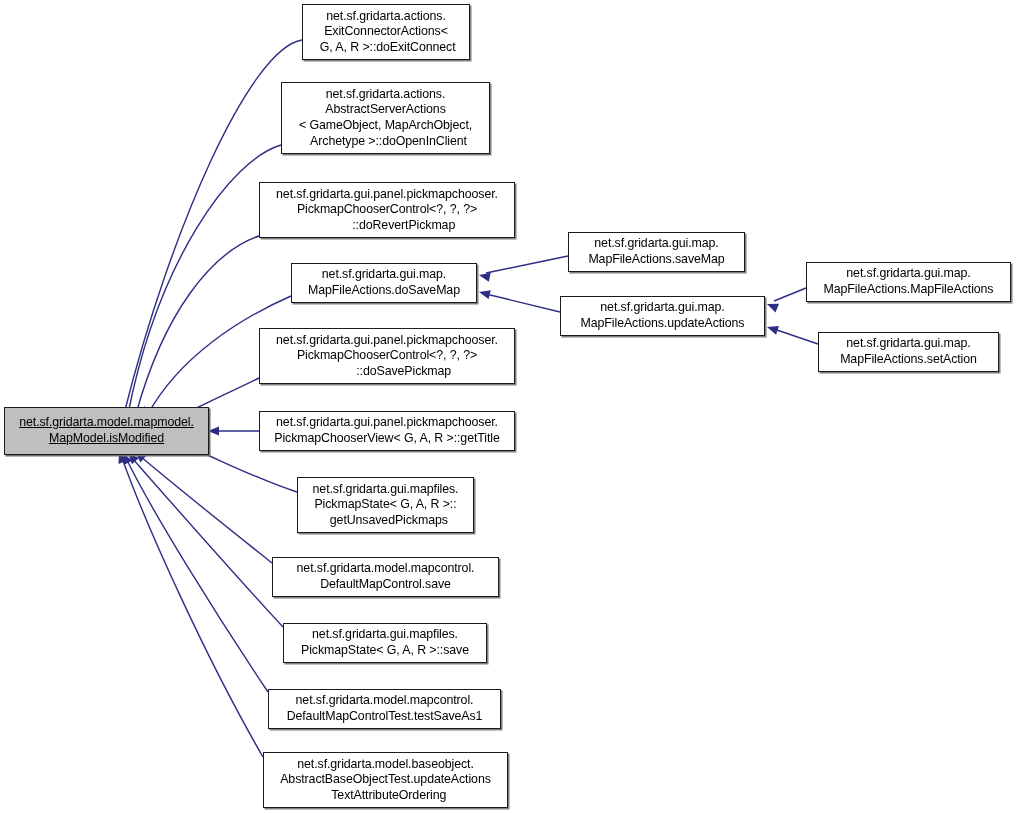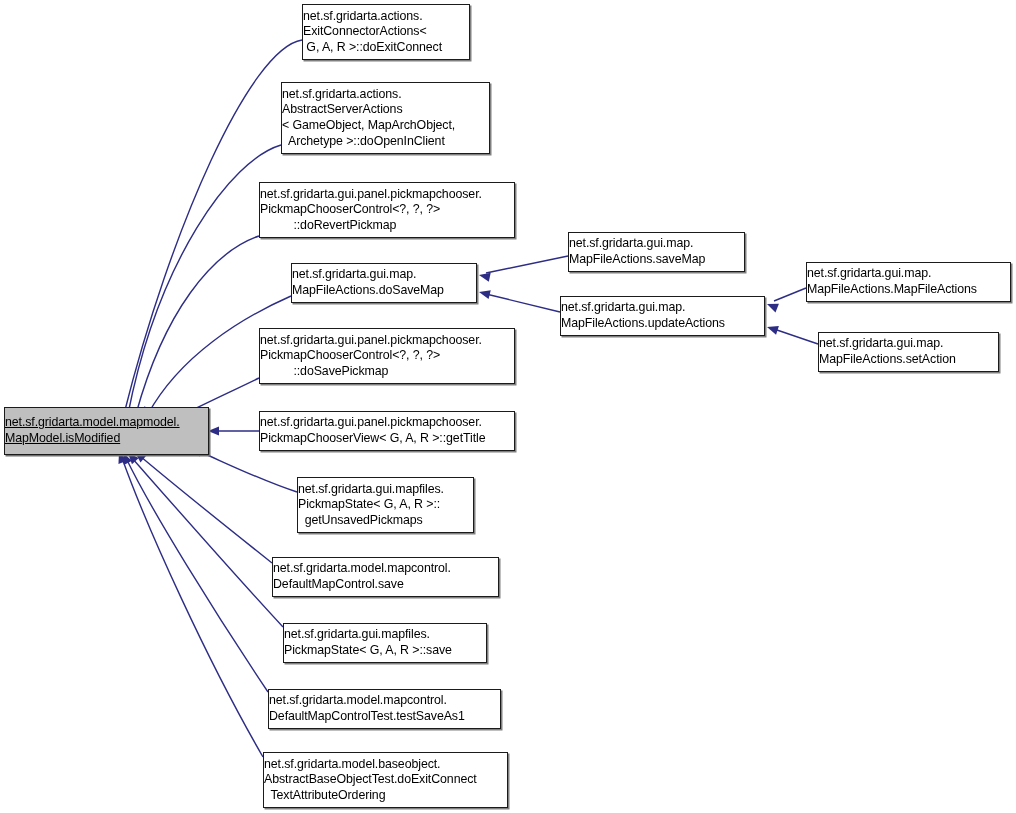--- a/index.html
+++ b/index.html
@@ -22,21 +22,21 @@
     width: 1016px;
     height: 813px;
     pointer-events: none;
   }
   .node {
     position: absolute;
     box-sizing: border-box;
     display: flex;
     align-items: center;
     justify-content: center;
-    text-align: left;
+    text-align: center;
     border: 1px solid #1b1b1b;
     background: #ffffff;
     color: #000000;
     font-size: 12.4px;
     line-height: 15.6px;
     letter-spacing: -0.1px;
     white-space: pre;
     box-shadow: 1.5px 1.5px 0 0 #808080;
     z-index: 2;
   }
@@ -129,21 +129,21 @@
   <div class="node" id="n-PickmapStateSave" style="left: 283px; top: 623px; width: 204px; height: 40px;">
     <span class="label">net.sf.gridarta.gui.mapfiles.
 PickmapState&lt; G, A, R &gt;::save</span>
   </div>
   <div class="node" id="n-testSaveAs1" style="left: 268px; top: 689px; width: 233px; height: 40px;">
     <span class="label">net.sf.gridarta.model.mapcontrol.
 DefaultMapControlTest.testSaveAs1</span>
   </div>
   <div class="node" id="n-testSetObjectTextAttributeOrdering" style="left: 263px; top: 752px; width: 245px; height: 56px;">
     <span class="label">net.sf.gridarta.model.baseobject.
-AbstractBaseObjectTest.doExitConnect
+AbstractBaseObjectTest.updateActions
   TextAttributeOrdering</span>
   </div>
 
   <div class="node" id="n-saveMap" style="left: 568px; top: 232px; width: 177px; height: 40px;">
     <span class="label">net.sf.gridarta.gui.map.
 MapFileActions.saveMap</span>
   </div>
   <div class="node" id="n-updateActions" style="left: 560px; top: 296px; width: 205px; height: 40px;">
     <span class="label">net.sf.gridarta.gui.map.
 MapFileActions.updateActions</span>

